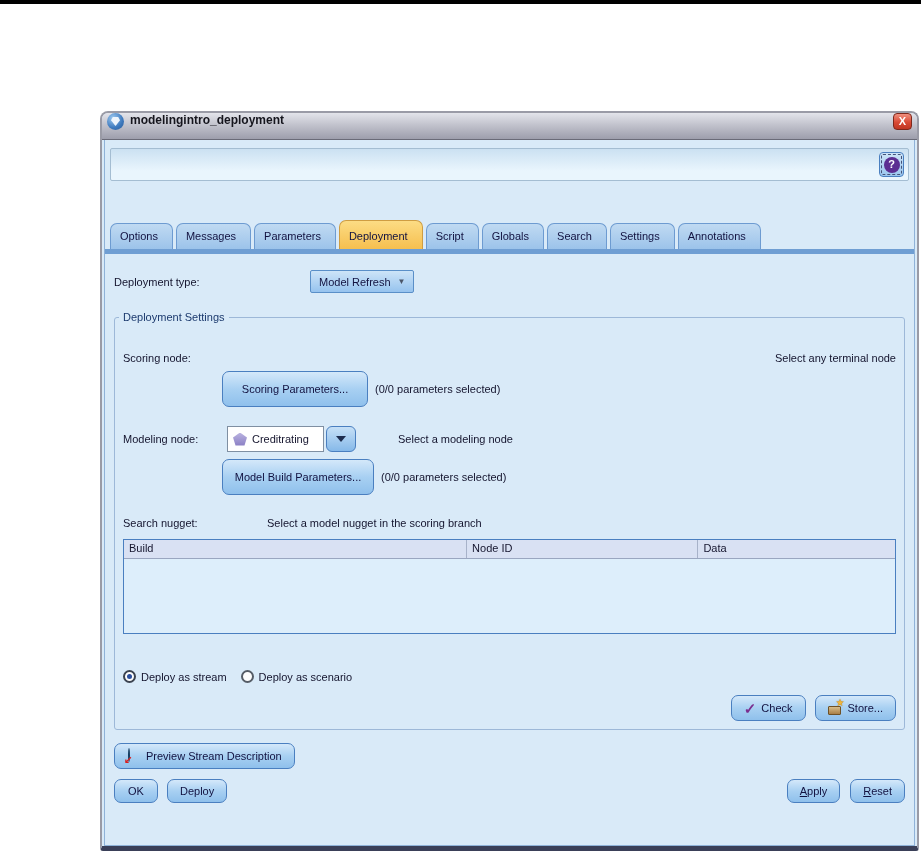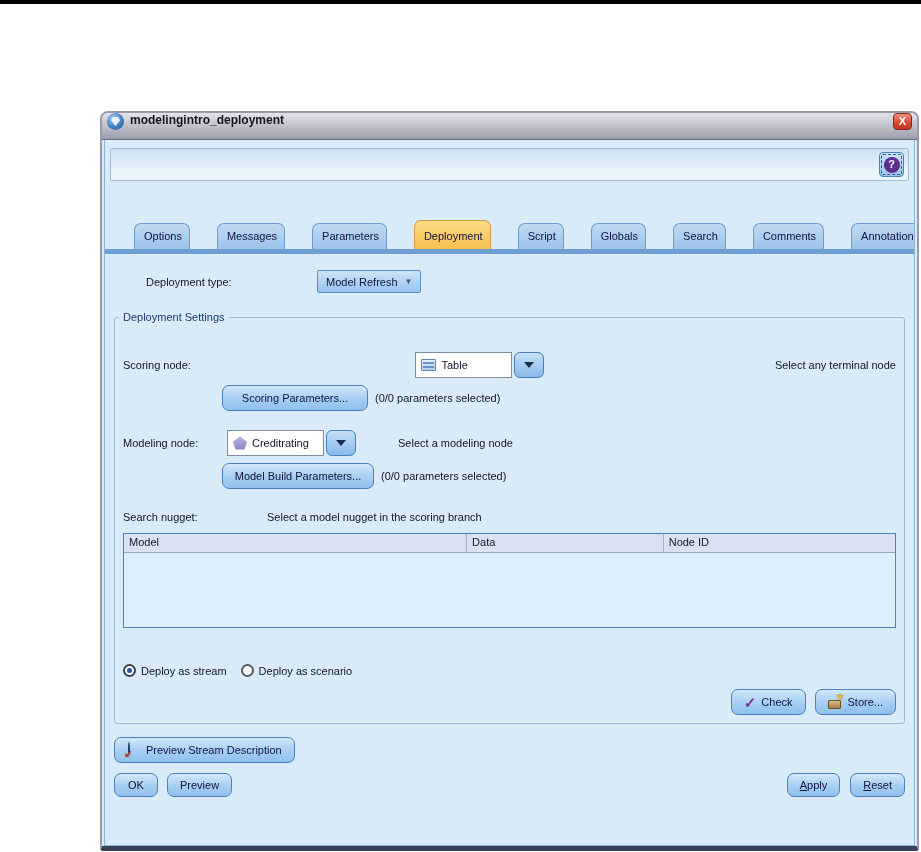--- a/index.html
+++ b/index.html
@@ -58,35 +58,35 @@
   }
   .help-glyph {
     width: 16px; height: 16px; border-radius: 50%; background: #5c2e92;
     color: #fff; font-weight: bold; font-size: 11px;
     display: flex; align-items: center; justify-content: center; line-height: 1;
   }
 
   
   .tabs { display: flex; align-items: flex-end; margin: 37px 0 0 5px; gap: 3px; height: 31px; }
   .tab {
-    padding: 6px 7px 7px 9px; border-radius: 7px 7px 0 0;
+    padding: 6px 14px 7px 9px; border-radius: 7px 7px 0 0;
     background: linear-gradient(180deg, #c0daf2, #9cc3ea);
-    border: 1px solid #6d9bd1; border-bottom: none; color: #121240; cursor: default; white-space: nowrap; margin-left: 24px;
+    border: 1px solid #6d9bd1; border-bottom: none; color: #121240; cursor: default; white-space: nowrap;
   }
   .tab.active {
     background: linear-gradient(180deg, #fcdc84, #f6bf4f);
     border-color: #cf9d42; padding-top: 9px; position: relative; z-index: 2;
   }
   .tab-strip { height: 5px; background: #6f9ed3; position: relative; z-index: 1; }
 
   
   .panel { padding: 16px 9px 0 9px; }
   .row { display: flex; align-items: center; }
   .lbl { color: #14142e; }
-  .w-label { width: 171px; margin-left: 32px; }
+  .w-label { width: 196px; }
 
   .dd-button {
     height: 23px; padding: 0 8px; display: inline-flex; align-items: center; gap: 7px;
     background: linear-gradient(180deg, #cde4f8, #96c3ee);
     border: 1px solid #5a8fc8; border-radius: 2px; color: #121240;
   }
   .dd-caret { font-size: 8px; color: #4a5568; line-height: 1; }
 
   .desc { margin-top: 14px; color: #14142e; }
 
@@ -111,21 +111,21 @@
   }
   .combo-arrow .tri {
     width: 0; height: 0; border-left: 5px solid transparent; border-right: 5px solid transparent;
     border-top: 6px solid #1d2c4e;
   }
   .hint { margin-left: 42px; }
   .params-row { margin-left: 99px; margin-top: 7px; }
   .params-status { margin-left: 7px; }
 
   .btn {
-    height: 26px; padding: 0 12px; border-radius: 7px;
+    height: 36px; padding: 0 12px; border-radius: 7px;
     background: linear-gradient(180deg, #d4e8fa 0%, #a8d0f2 50%, #8fc0ec 100%);
     border: 1px solid #4a7fc0; color: #121240;
     display: inline-flex; align-items: center; justify-content: center; gap: 5px; white-space: nowrap;
   }
   .btn.u-first .btn-label { display: block; }
   .btn.u-first .btn-label::first-letter { text-decoration: underline; }
 
   
   .table-icon {
     width: 15px; height: 12px; border: 1px solid #5b85b5; border-radius: 1px;
@@ -213,50 +213,41 @@
     </div>
 
     <div class="tabs">
       <span class="tab">Options</span>
       <span class="tab">Messages</span>
       <span class="tab">Parameters</span>
       <span class="tab active">Deployment</span>
       <span class="tab">Script</span>
       <span class="tab">Globals</span>
       <span class="tab">Search</span>
-      <span class="tab">Comments</span>
+      <span class="tab">Settings</span>
       <span class="tab">Annotations</span>
     </div>
     <div class="tab-strip"></div>
 
     <div class="panel">
 
       <div class="row">
         <span class="lbl w-label">Deployment type:</span>
         <span class="dd-button">
           <span>Model Refresh</span>
           <span class="dd-caret">▼</span>
         </span>
       </div>
 
 
       <div class="groupbox">
         <span class="groupbox-legend">Deployment Settings</span>
 
         <div class="row" style="margin-top: 30px; justify-content: space-between;">
           <span class="lbl g-label">Scoring node:</span>
-          <span class="combo">
-            <span class="combo-field">
-              <span class="table-icon"></span>
-              <span>Table</span>
-            </span>
-            <span class="combo-arrow">
-                <span class="tri"></span>
-              </span>
-          </span>
           <span class="hint">Select any terminal node</span>
         </div>
 
         <div class="row params-row">
           <span class="btn" style="width: 146px;">
             <span class="btn-label">Scoring Parameters...</span>
           </span>
           <span class="params-status">(0/0 parameters selected)</span>
         </div>
 
@@ -281,23 +272,23 @@
           <span class="params-status">(0/0 parameters selected)</span>
         </div>
 
         <div class="row" style="margin-top: 22px;">
           <span class="lbl g-label">Search nugget:</span>
           <span class="hint" style="margin-left: 40px;">Select a model nugget in the scoring branch</span>
         </div>
 
         <div class="role-table">
           <div class="role-header">
-            <span class="role-col col-role">Model</span>
+            <span class="role-col col-role">Build</span>
+            <span class="role-col col-nodeid">Node ID</span>
             <span class="role-col col-data">Data</span>
-            <span class="role-col col-nodeid">Node ID</span>
           </div>
           <div></div>
         </div>
 
         <div class="radio-row">
           <span class="radio checked">
             <span class="radio-circle"></span>
             <span>Deploy as stream</span>
           </span>
           <span class="radio">
@@ -327,21 +318,21 @@
           <span class="btn-label">Preview Stream Description</span>
         </span>
       </div>
 
       <div class="footer-row">
         <span class="footer-left">
           <span class="btn">
               <span class="btn-label">OK</span>
             </span>
           <span class="btn">
-              <span class="btn-label">Preview</span>
+              <span class="btn-label">Deploy</span>
             </span>
         </span>
         <span class="footer-right">
           <span class="btn u-first">
               <span class="btn-label">Apply</span>
             </span>
           <span class="btn u-first">
               <span class="btn-label">Reset</span>
             </span>
         </span>

